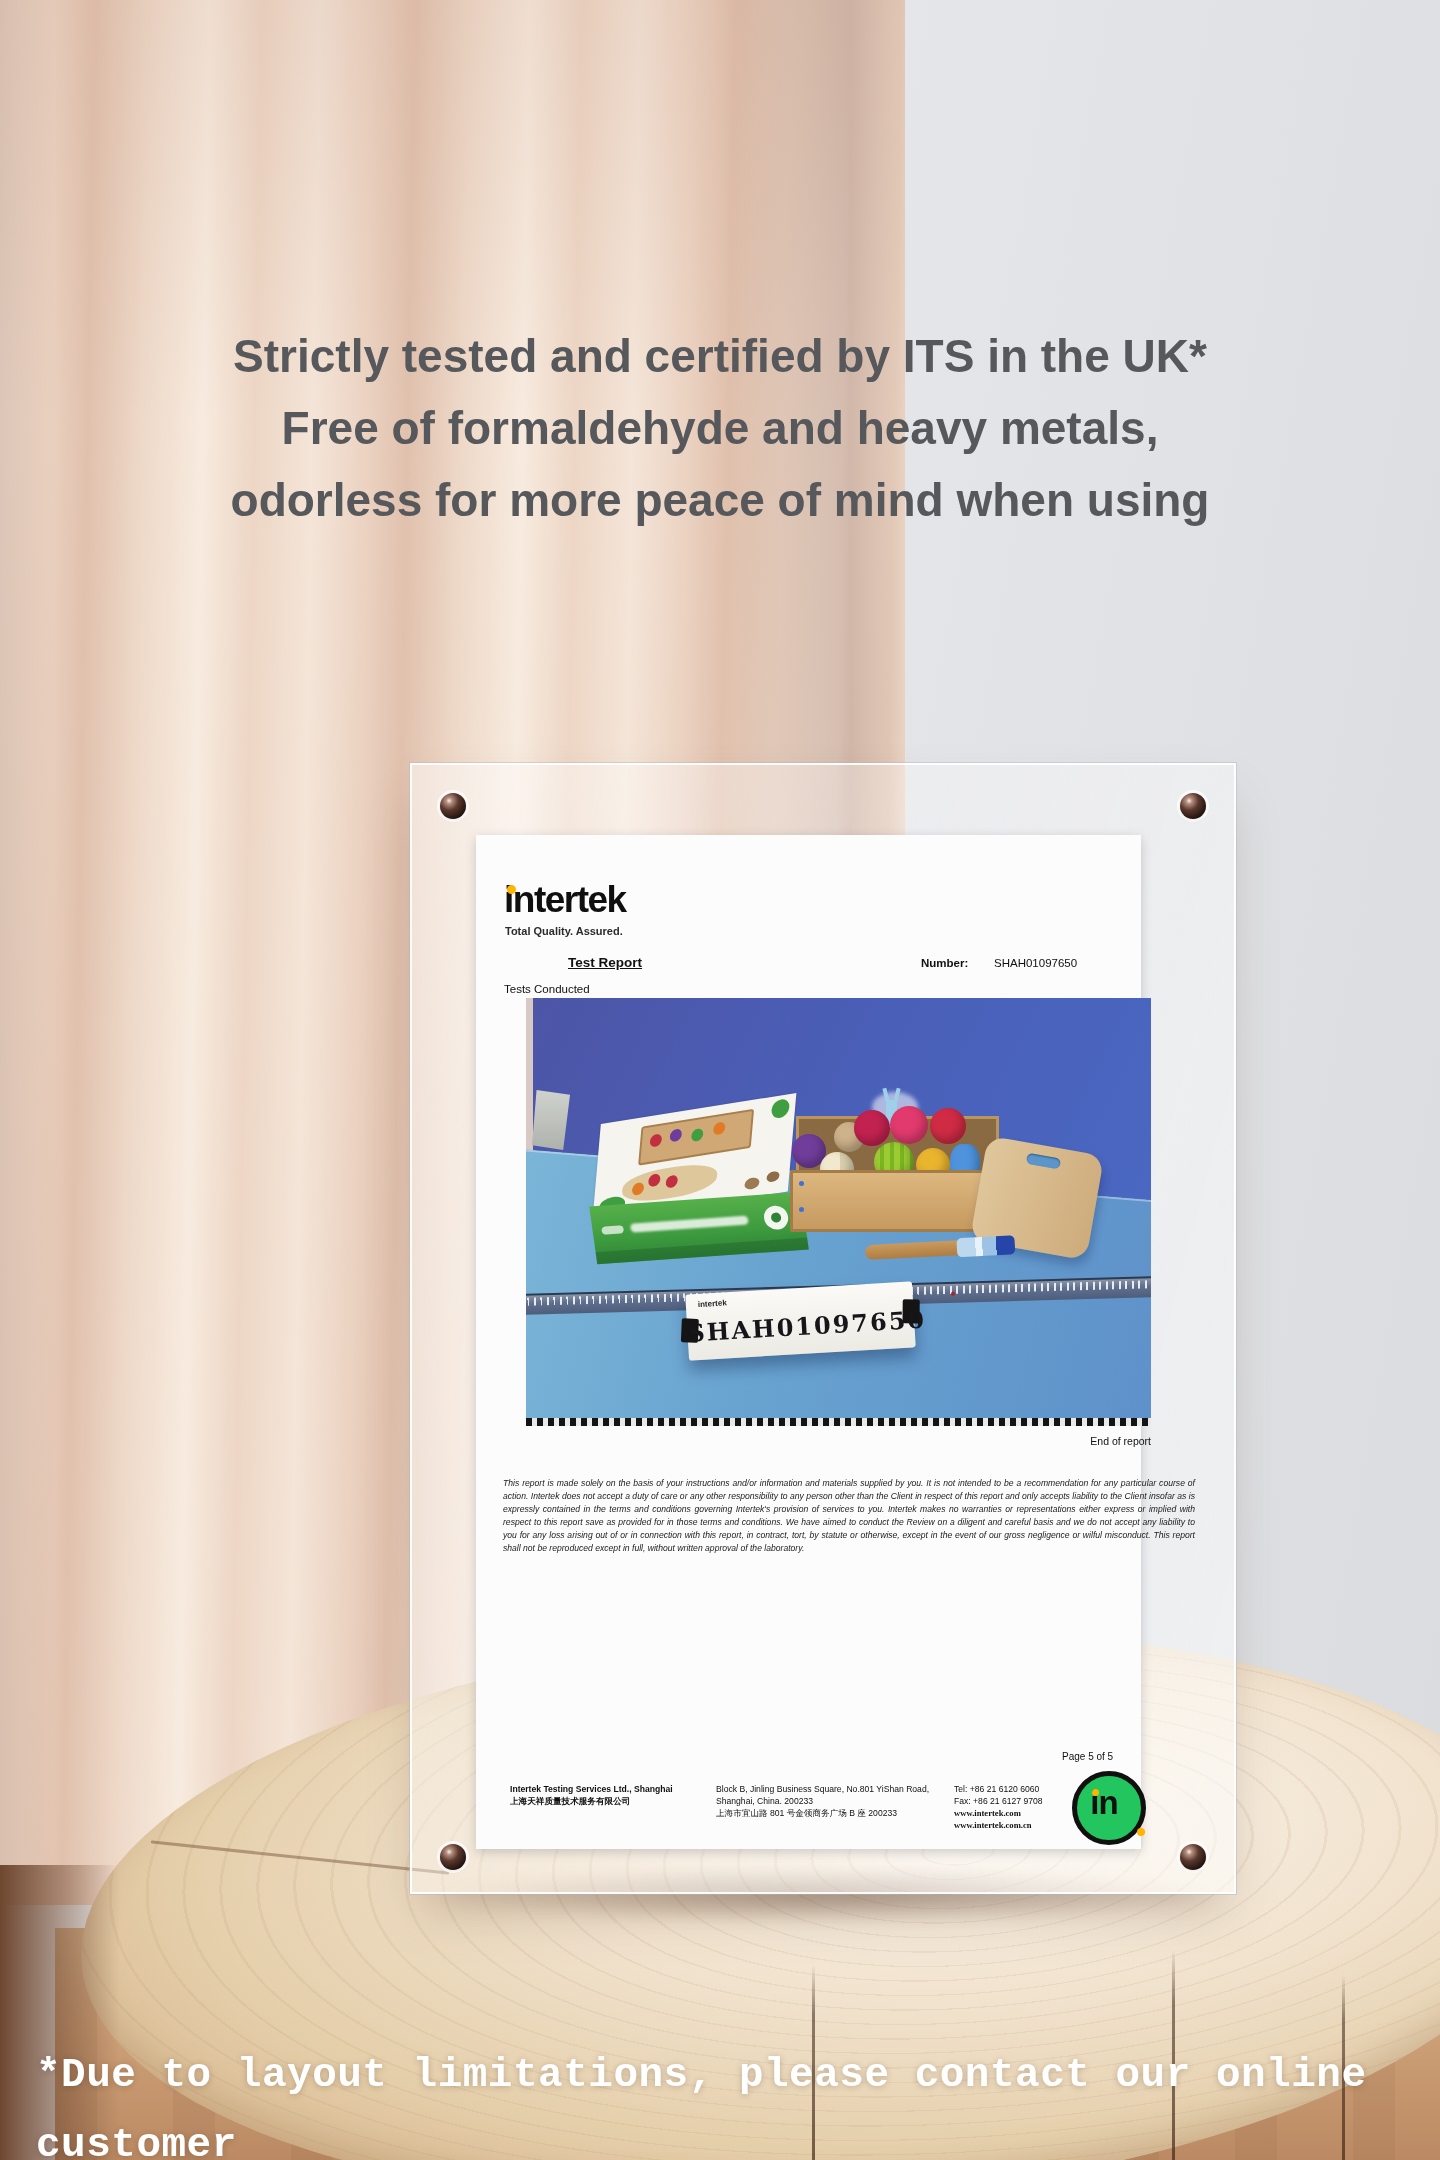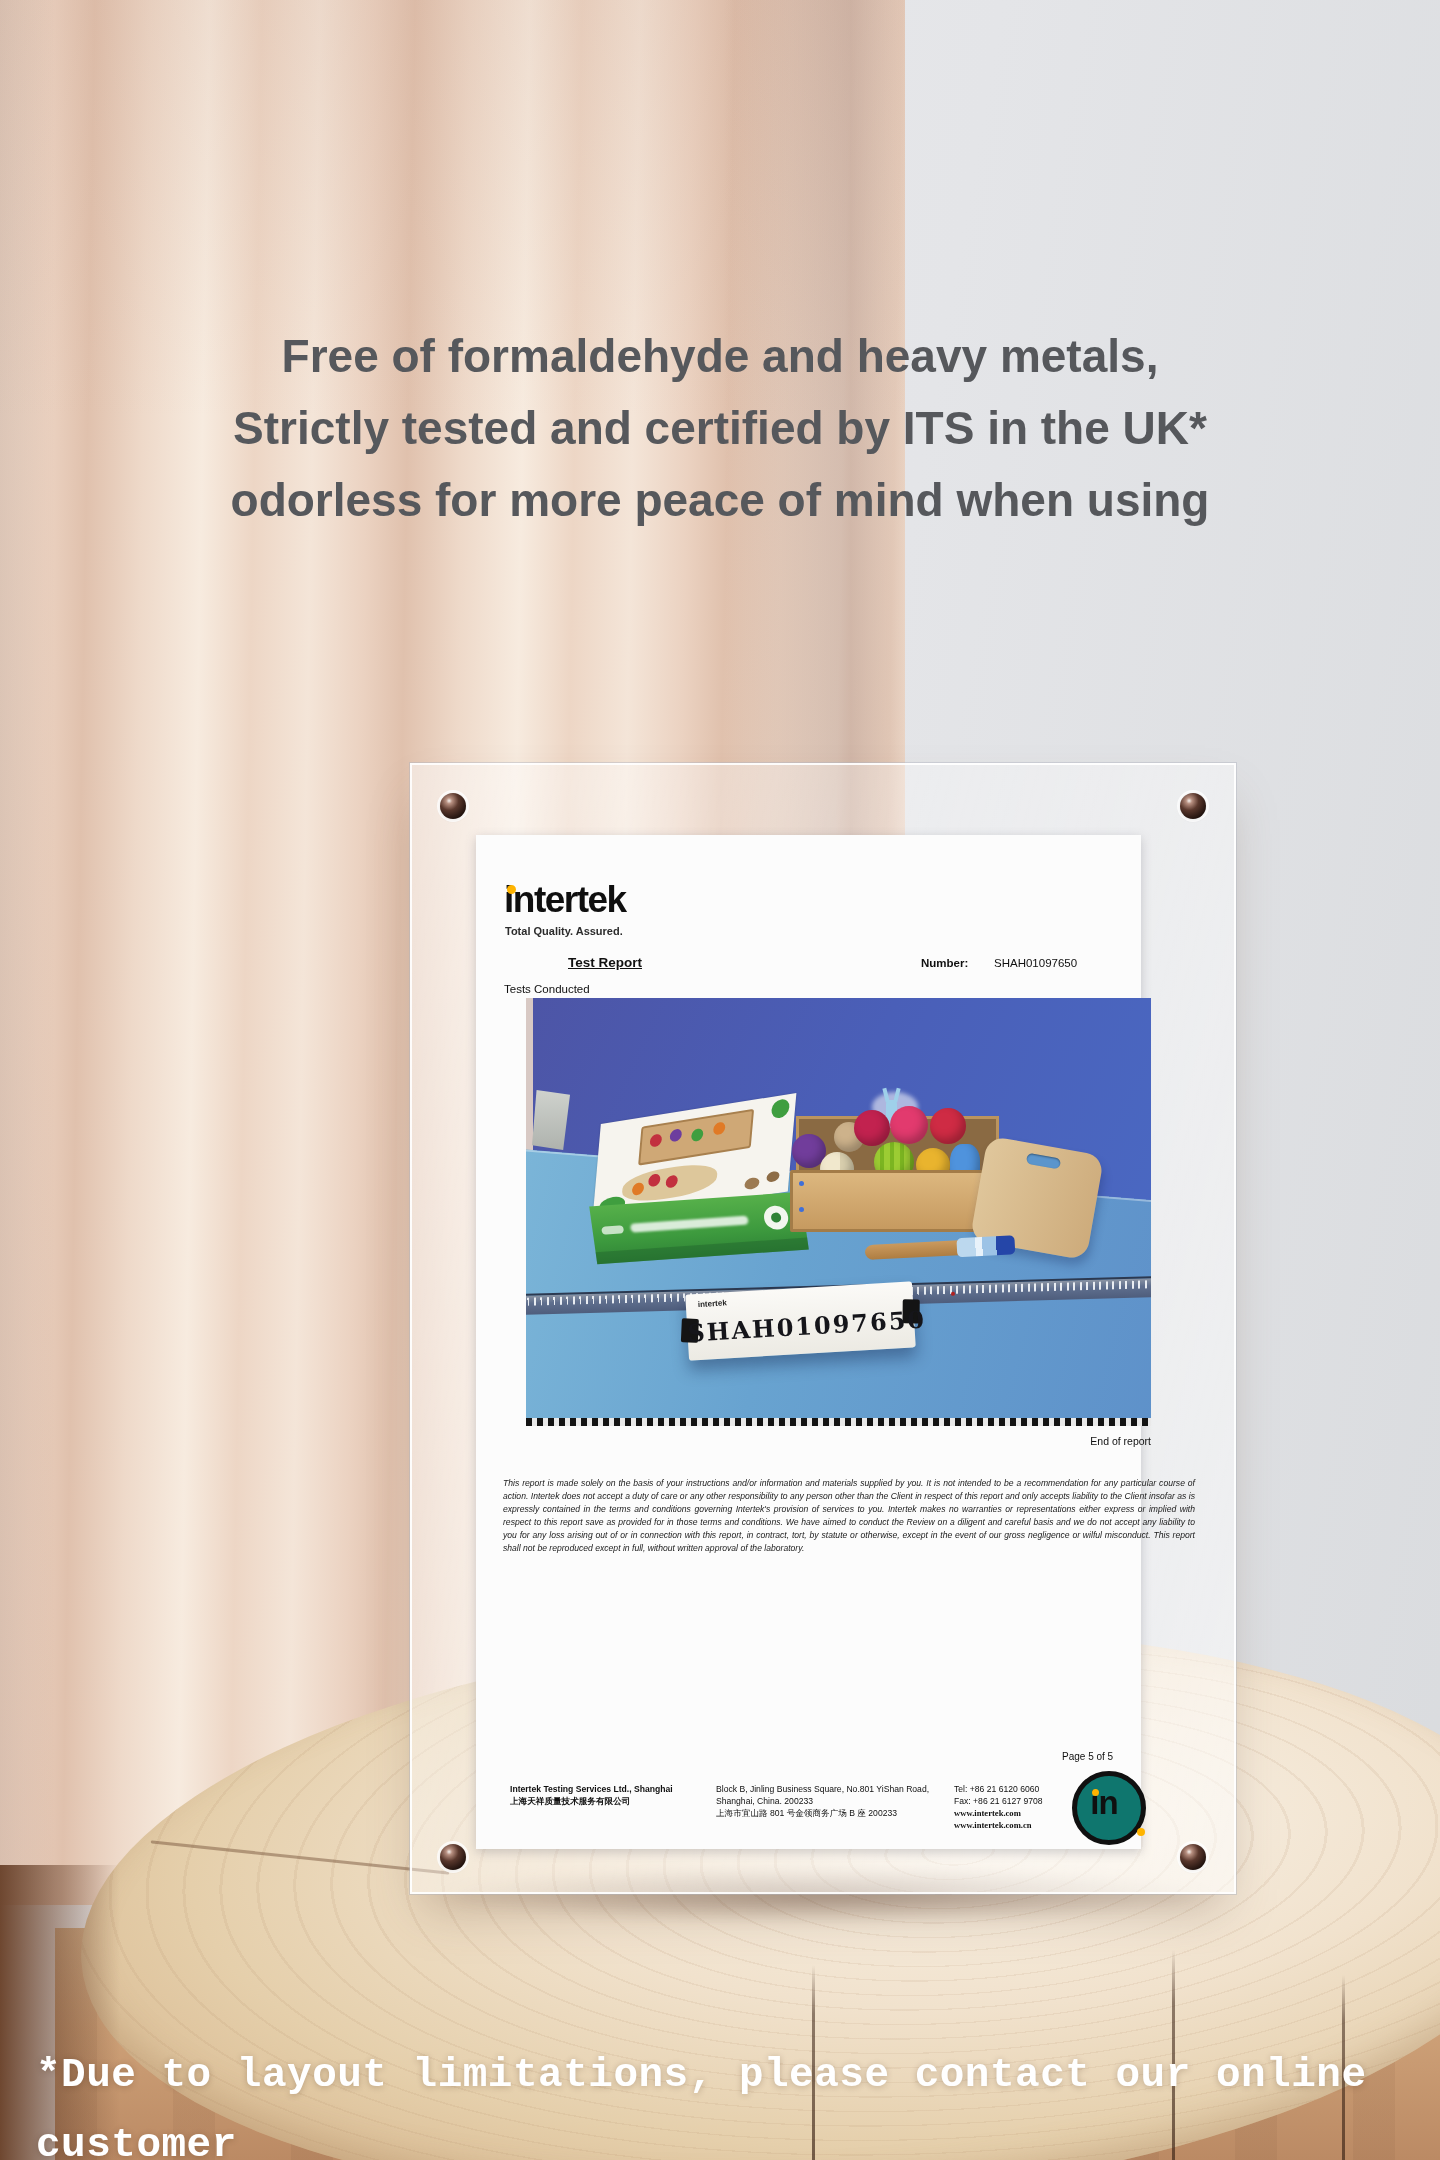--- a/index.html
+++ b/index.html
@@ -71,21 +71,21 @@
   .tests-label{left:28px;top:148px;font-size:11.5px;color:#101010;}
   .end-report{left:475px;top:600px;width:200px;text-align:right;font-size:10.5px;color:#101010;}
   .disclaimer{left:27px;top:642px;width:692px;font-size:8.6px;line-height:1.52;text-align:justify;
     color:#1a1a1a;font-style:italic;}
   .f-col{font-size:8.6px;color:#101010;line-height:1.4;}
   .f-col1{left:34px;top:948px;width:190px;font-weight:700;}
   .f-col2{left:240px;top:948px;width:228px;}
   .f-col3{left:478px;top:948px;width:120px;}
   .f-web{font-weight:700;font-family:Liberation Serif, serif;}
   .page-label{left:586px;top:916px;width:84px;text-align:left;font-size:10px;color:#101010;}
-  .mark{left:596px;top:936px;width:64px;height:64px;border:5px solid #101010;border-radius:50%;background:#0f766e;}
+  .mark{left:596px;top:936px;width:64px;height:64px;border:5px solid #101010;border-radius:50%;background:#22c55e;}
   .mark-in{left:0;top:8px;width:54px;text-align:center;font-size:33px;font-weight:700;
     letter-spacing:-1px;color:#101010;}
   .mark-dot-i{left:15px;top:13px;width:7px;height:7px;border-radius:50%;background:#ffb400;}
   .mark-dot-ring{right:-4px;bottom:4px;width:8px;height:8px;border-radius:50%;background:#ffb400;}
 
   
   .photo{left:50px;top:163px;width:625px;height:428px;overflow:hidden;background:#4a5cb4;}
   .ph-wall{inset:0;background:linear-gradient(115deg,#4d55a6 0%,#4a5fb8 45%,#4a6ac4 100%);}
   .ph-sliver{left:0;top:0;width:7px;height:428px;background:#d8c9c4;}
   .ph-wedge{left:6px;top:92px;width:38px;height:60px;
@@ -164,22 +164,22 @@
     <div class="abs stump-rings"></div>
   </div>
   <div class="abs stump-crack-top"></div>
   <div class="abs crack crack1"></div>
   <div class="abs crack crack2"></div>
   <div class="abs crack crack3"></div>
   <div class="abs stump-left-dark"></div>
   <div class="abs frame-shadow"></div>
 
   <div class="abs sub">
+    <span>Strictly tested and certified by ITS in the UK*</span>
     <span>Free of formaldehyde and heavy metals,</span>
-    <span>Strictly tested and certified by ITS in the UK*</span>
     <span>odorless for more peace of mind when using</span>
   </div>
 
   <div class="abs frame">
     <div class="abs paper">
 
       <div class="abs logo-wrap">
         <span>intertek</span>
         <span class="abs logo-dot"></span>
       </div>

